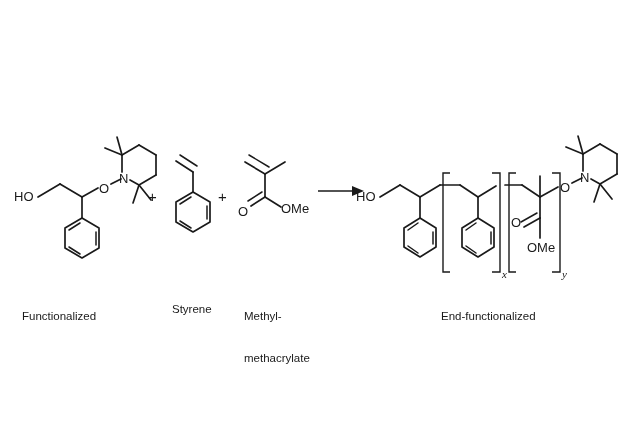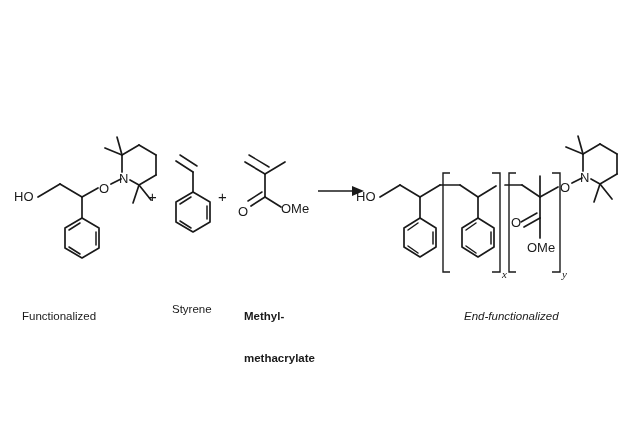--- a/index.html
+++ b/index.html
@@ -233,22 +233,22 @@
   </svg>
 
   <div class="caption" style="left:22px; top:281px;text-align:center;">
     <div>Functionalized</div>
   </div>
 
   <div class="caption" style="left:164px; top:274px;margin-left:8px;">
     <div>Styrene</div>
   </div>
 
-  <div class="caption" style="left:244px; top:281px;font-weight:bold;">
+  <div class="caption" style="left:244px; top:281px;">
     <div>Methyl-</div>
     <div>methacrylate</div>
   </div>
 
-  <div class="caption" style="left:464px; top:281px;font-style:italic;">
+  <div class="caption" style="left:441px; top:281px;">
     <div>End-functionalized</div>
   </div>
 
 </div>
 
 </body></html>

